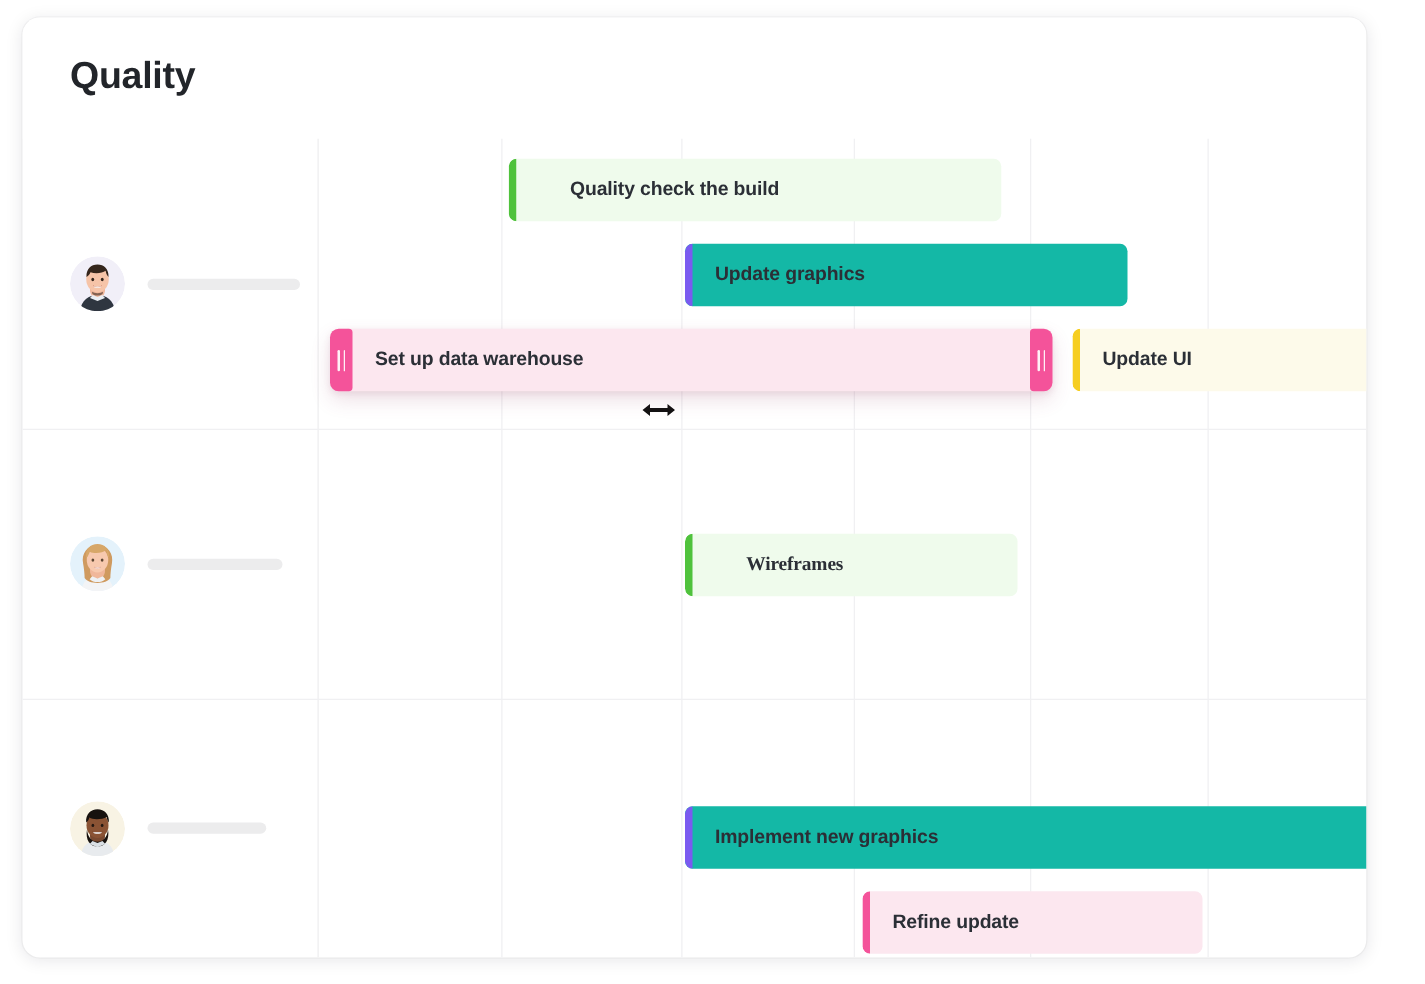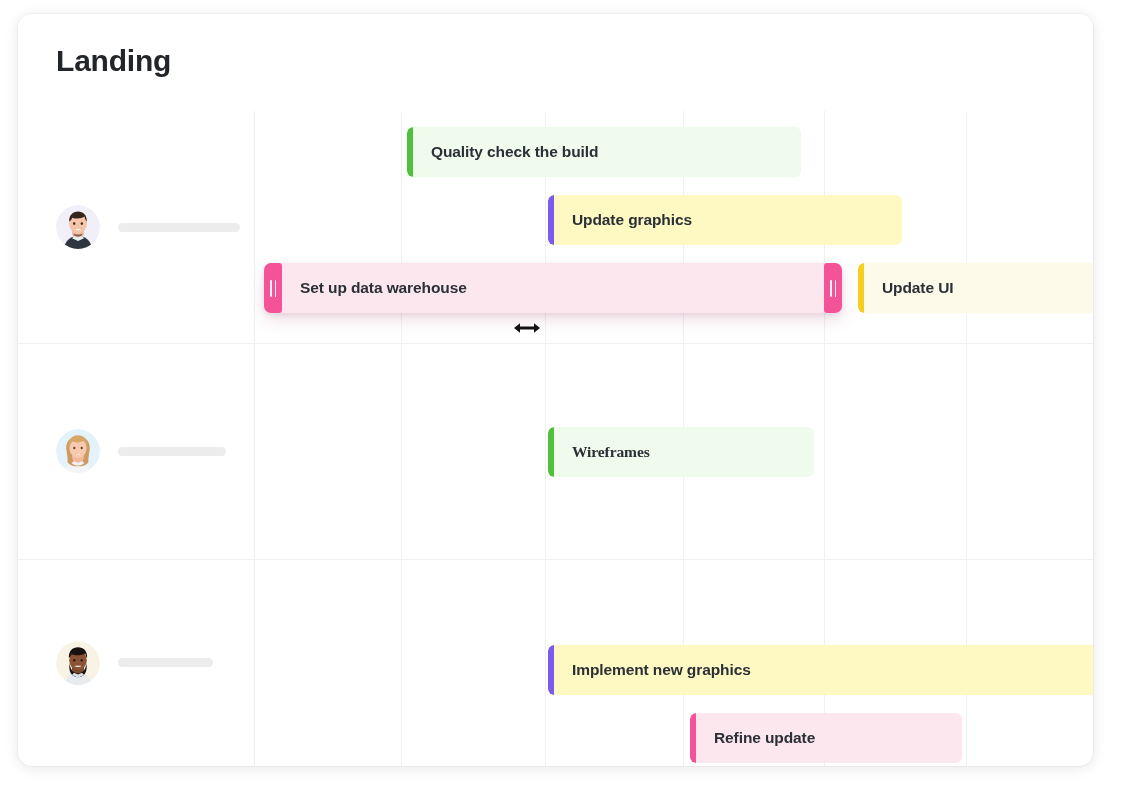--- a/index.html
+++ b/index.html
@@ -122,23 +122,23 @@
     position: relative;
     font-size: 15.5px;
     font-weight: 700;
     color: #2b2f36;
     margin-left: 24px;
     white-space: nowrap;
     letter-spacing: -0.1px;
   }
 
   
-  .t-green  { background: #effbec; }
+  .t-green  { background: #effbec; padding-left: 25px; }
   .t-green  > .task-accent { background: #4fc23c; }
-  .t-purple { background: #fef9c3; }
+  .t-purple { background: #14b8a6; }
   .t-purple > .task-accent { background: #7a5af0; }
   .t-yellow { background: #fdfaea; }
   .t-yellow > .task-accent { background: #f6ce21; }
   .t-pink   { background: #fce7ef; }
   .t-pink   > .task-accent { background: #f4539a; }
 
   
   .task-bar.active {
     background: #fce7ef;
     border-radius: 7px;
@@ -177,21 +177,21 @@
   .drag-cursor svg { display: block; }
 </style>
 </head>
 <body>
 
 <div id="app">
 
   <div class="timeline-card">
 
     <div class="card-header">
-      <div class="page-title">Landing</div>
+      <div class="page-title">Quality</div>
     </div>
 
     <div class="grid-body" id="grid-body">
         <div class="vgrid-line first" style="left: 236px;"></div>
         <div class="vgrid-line" style="left: 383px;"></div>
         <div class="vgrid-line" style="left: 527px;"></div>
         <div class="vgrid-line" style="left: 665px;"></div>
         <div class="vgrid-line" style="left: 806px;"></div>
         <div class="vgrid-line" style="left: 948px;"></div>
         <div class="row-divider" style="top: 232px;"></div>

